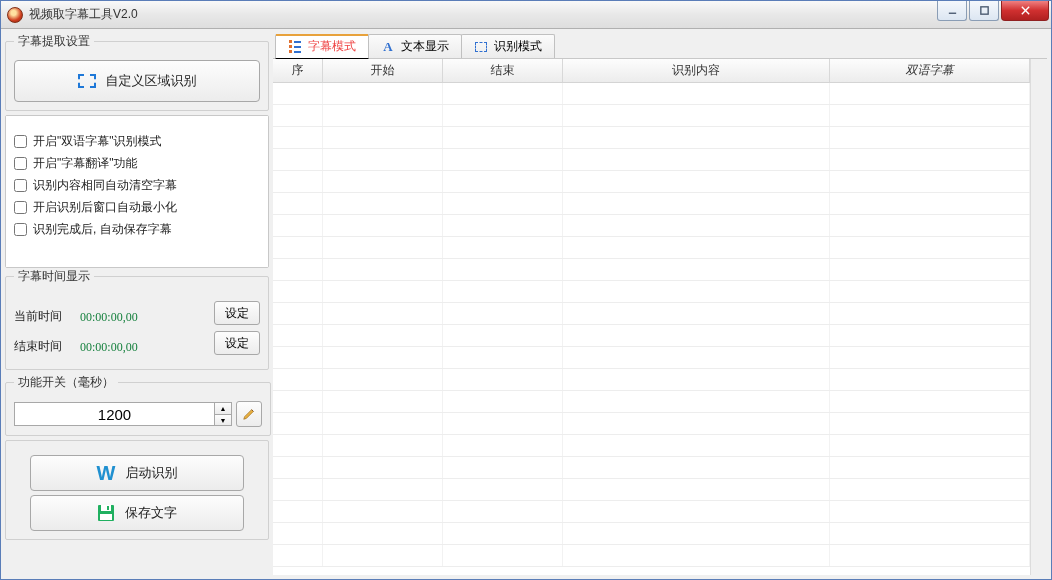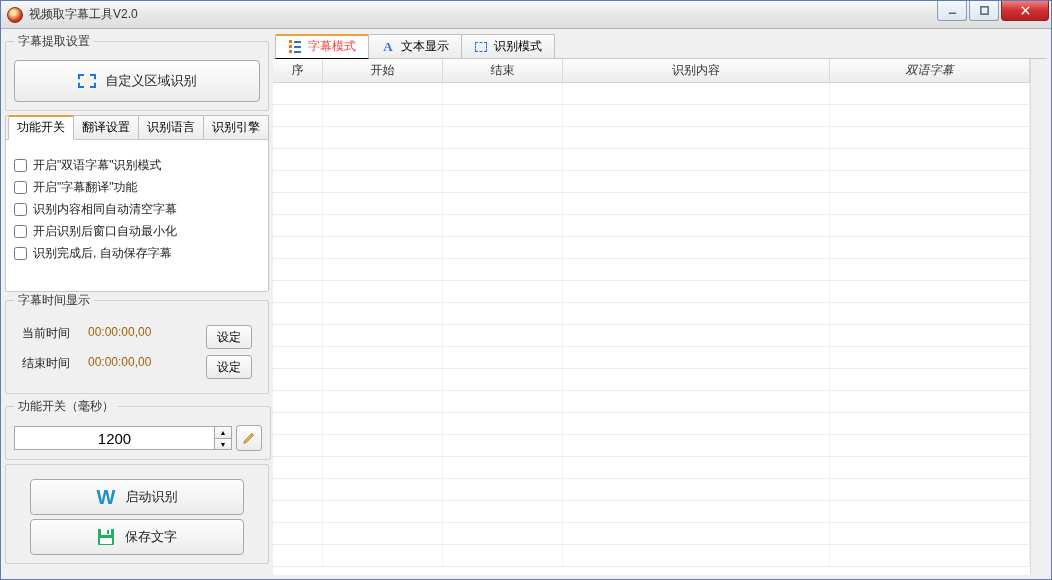--- a/index.html
+++ b/index.html
@@ -116,23 +116,23 @@
 .left-tabs .tab.active::before {
   content: ""; position: absolute; left: 0; right: 0; top: -1px; height: 2px;
   background: #e8a23c;
 }
 .left-tabs .tabcontent {
   padding: 12px 8px 24px 8px; background: #fff;
 }
 .chk-row { display: flex; align-items: center; gap: 6px; margin: 5px 0; color: #222; }
 .chk-row input[type=checkbox] { width: 13px; height: 13px; }
 
-.time-row { display: flex; align-items: flex-start; gap: 10px; margin: 6px 8px; }
+.time-row { display: flex; align-items: flex-end; gap: 10px; margin: 6px 0; }
 .time-row .lbl { width: 56px; color: #222; }
-.time-row .val { font-family: Liberation Sans, sans-serif; flex: 1; color: #a16207; }
+.time-row .val { font-family: Liberation Serif, serif; flex: 1; color: #15803d; }
 .small-btn {
   height: 24px; padding: 0 10px;
   background: linear-gradient(to bottom, #fdfdfd, #ececec);
   border: 1px solid #a8a8a8; border-radius: 3px;
   cursor: pointer; font-size: 12px;
 }
 .freq-row { display: flex; align-items: center; gap: 4px; }
 .spinner {
   display: flex; flex: 1;
 }
@@ -253,26 +253,20 @@
 
       <fieldset class="group">
         <legend>字幕提取设置</legend>
         <button class="big-btn">
           <span class="dashed-rect"></span>
           <span>自定义区域识别</span>
         </button>
       </fieldset>
 
       <div class="left-tabs">
-        <div class="tabstrip">
-          <div class="tab active"><span>功能开关</span></div>
-          <div class="tab"><span>翻译设置</span></div>
-          <div class="tab"><span>识别语言</span></div>
-          <div class="tab"><span>识别引擎</span></div>
-        </div>
         <div class="tabcontent">
           <label class="chk-row">
             <input type="checkbox" style="">
             <span>开启"双语字幕"识别模式</span>
           </label>
           <label class="chk-row">
             <input type="checkbox" style="">
             <span>开启"字幕翻译"功能</span>
           </label>
           <label class="chk-row">

